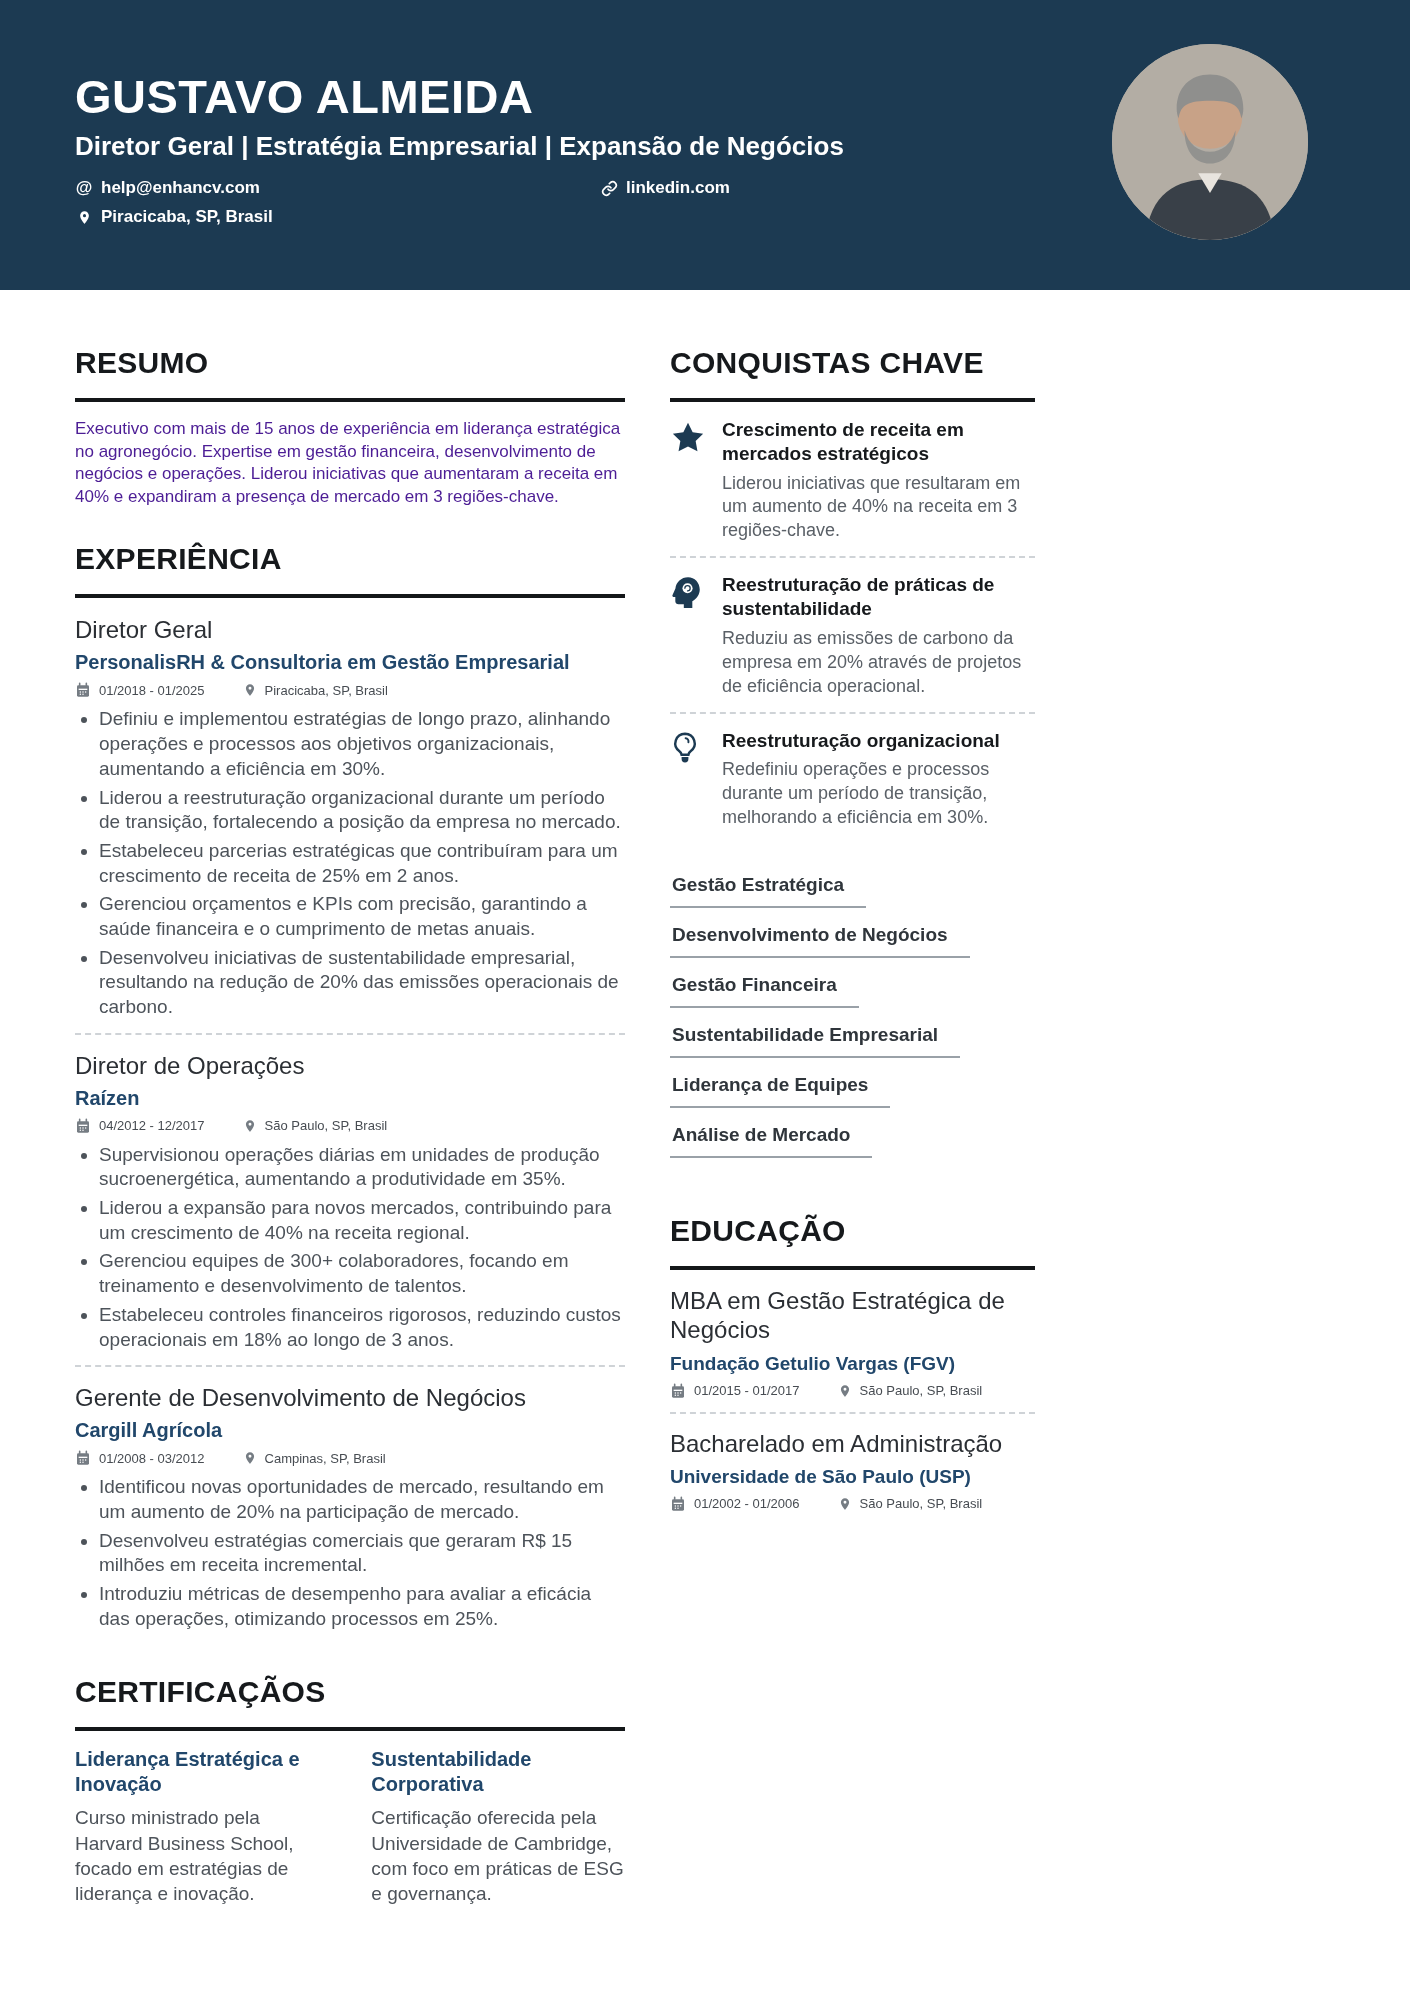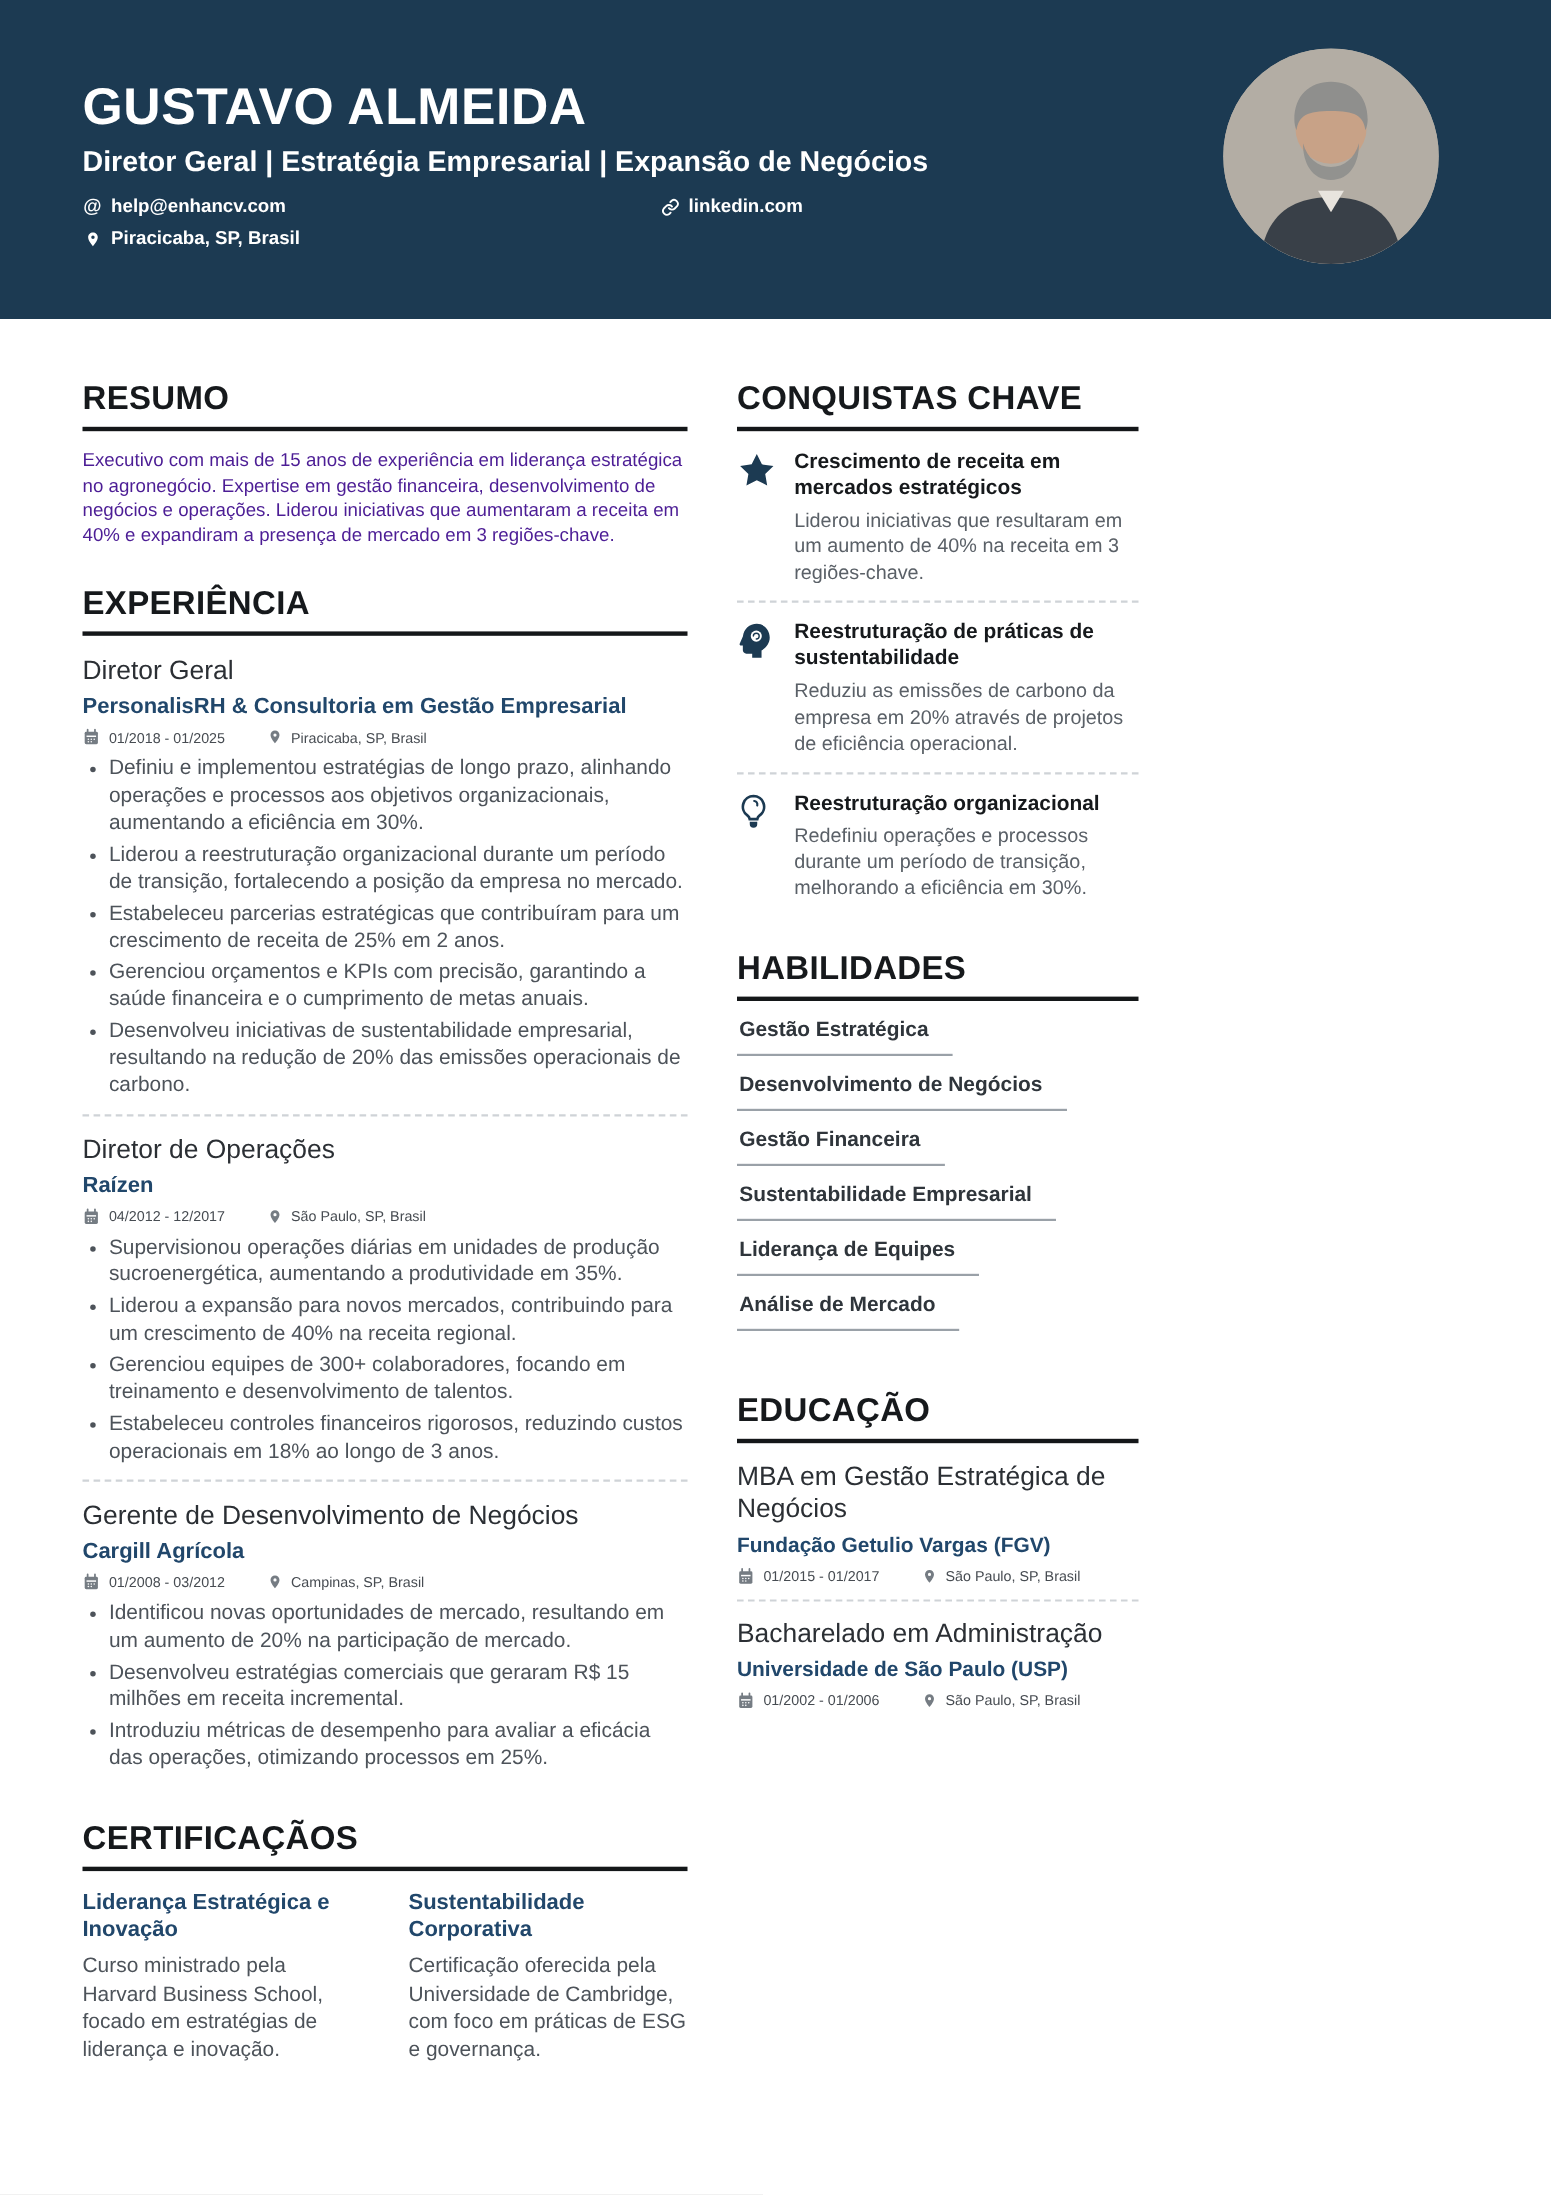--- a/index.html
+++ b/index.html
@@ -28,21 +28,21 @@
     border-radius:50%; overflow:hidden; background:#b6b0a7;
   }
   .avatar svg { width:100%; height:100%; display:block; }
   
   .main { display:flex; padding-left:75px; margin-top:56px; }
   .col-left  { width:550px; }
   .col-right { width:365px; margin-left:45px; }
   section { margin-bottom:34px; }
   h2.sec {
     font-size:30px; font-weight:700; color:#16191c; letter-spacing:.3px;
-    padding-bottom:8px; border-bottom:4px solid #141719; margin-bottom:16px;
+    padding-bottom:18px; border-bottom:4px solid #141719; margin-bottom:16px;
   }
   .body-text { font-size:17px; color:#4c1d95; line-height:1.33; }
   
   .job { padding-top:2px; }
   .job-title { font-size:24px; font-weight:400; color:#2b2f34; margin-bottom:7px; }
   .company { font-size:20px; font-weight:700; color:var(--navy-link, #21476b); margin-bottom:8px; }
   .meta-row { display:flex; align-items:center; gap:10px; font-size:13px; color:#474c52; margin-bottom:9px; }
   .meta-item { display:flex; align-items:center; gap:8px; }
   .meta-gap { width:18px; }
   ul.bullets { list-style:disc; padding-left:24px; }
@@ -305,21 +305,20 @@
             </svg>
           </div>
           <div>
             <div class="ach-title">Reestruturação organizacional</div>
             <div class="ach-text">Redefiniu operações e processos durante um período de transição, melhorando a eficiência em 30%.</div>
           </div>
         </div>
       </section>
 
       <section style="margin-top:44px;">
-        <h2 class="sec">HABILIDADES</h2>
         <div class="skill"><span>Gestão Estratégica</span></div>
         <div class="skill"><span>Desenvolvimento de Negócios</span></div>
         <div class="skill"><span>Gestão Financeira</span></div>
         <div class="skill"><span>Sustentabilidade Empresarial</span></div>
         <div class="skill"><span>Liderança de Equipes</span></div>
         <div class="skill"><span>Análise de Mercado</span></div>
       </section>
 
       <section style="margin-top:56px;">
         <h2 class="sec">EDUCAÇÃO</h2>

